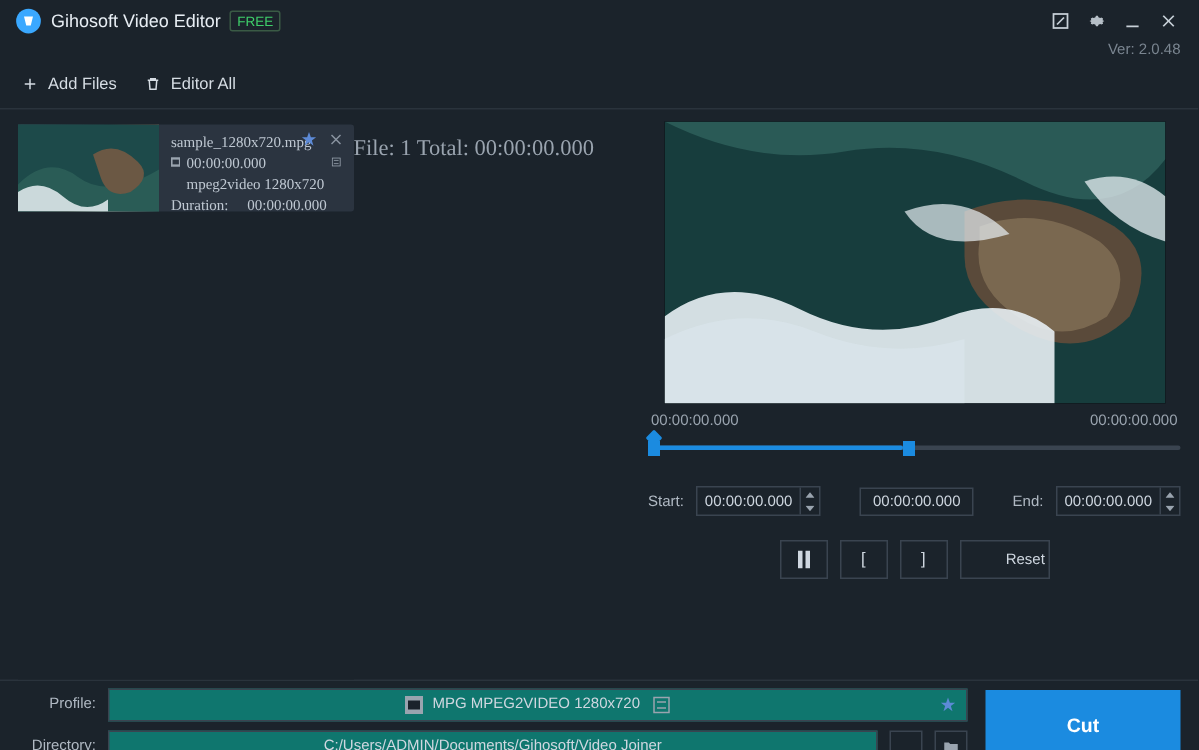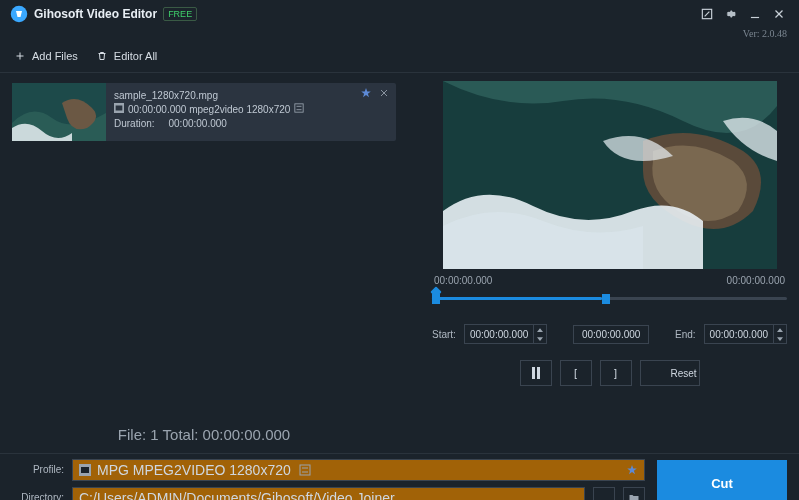--- a/index.html
+++ b/index.html
@@ -12,39 +12,39 @@
   overflow: hidden;
 }
 .titlebar {
   height: 28px;
   display: flex;
   align-items: center;
   padding: 0 8px 0 10px;
   background: #1b232b;
 }
 .logo { width: 18px; height: 18px; margin-right: 6px; }
-.title { color: #e8eef4; font-size: 12px; font-weight: 700; margin-right: 6px; }
+.title { color: #e8eef4; font-size: 12px; font-weight: 400; margin-right: 6px; }
 .free-badge {
   font-size: 9px; color: #3fcf6a; border: 1px solid #3a5a45;
   padding: 1px 4px; border-radius: 2px;
 }
 .spacer { flex: 1; }
 .tb-btn { width: 24px; height: 24px; display: flex; align-items: center; justify-content: center; color: #c8d0d8; cursor: pointer; }
 .tb-btn svg { width: 14px; height: 14px; }
-.version-row { display: flex; justify-content: flex-end; padding: 0 12px; font-size: 10px; color: #7a8590; font-family: Liberation Serif, serif; }
+.version-row { display: flex; justify-content: flex-end; padding: 0 12px; font-size: 10px; color: #7a8590; }
 .toolbar {
   height: 34px; display: flex; align-items: center; padding: 0 14px;
   border-bottom: 1px solid #2a333c;
 }
 .tbtn { display: flex; gap: 6px; color: #d6dde4; cursor: pointer; margin-right: 18px; font-size: 11px; }
 .tbtn svg { width: 12px; height: 12px; }
 .main { display: flex; height: 380px; }
 .left {
   width: 404px; padding: 10px 8px 0 12px;
-  display: flex; flex-direction: column;
+  display: flex; flex-direction: row; font-family: Liberation Serif, serif;
 }
 .filelist { flex: 1; background: #1b232b; }
 .file-item {
   display: flex; background: #2b3440; border-radius: 2px;
   height: 58px; position: relative;
 }
 .thumb {
   width: 94px; height: 58px; flex-shrink: 0;
   background: linear-gradient(135deg, #2a5a5a 0%, #183838 40%, #5a4a3a 60%, #e8e0d8 75%, #2a4a4a 100%);
   position: relative;
@@ -91,22 +91,22 @@
 .bottom {
   height: 60px; padding: 6px 12px;
   border-top: 1px solid #2a333c;
   display: flex; gap: 12px;
 }
 .bottom-left { flex: 1; display: flex; flex-direction: column; gap: 6px; justify-content: center; }
 .brow { display: flex; align-items: center; gap: 8px; }
 .blabel { width: 52px; font-size: 10px; color: #b0b9c3; text-align: right; }
 .btext {
   flex: 1; border: 1px solid #3a4450; height: 22px;
-  display: flex; align-items: center; padding: 0 6px; font-size: 14px;
-  color: #cfd7e0; background: #a16207; position: relative;
+  display: flex; align-items: center; padding: 0 6px; font-size: 10px;
+  color: #cfd7e0; background: #0f766e; position: relative; justify-content: center;
 }
 .btext .star { position: absolute; right: 6px; color: #5d8ad6; }
 .bicon { width: 22px; height: 22px; border: 1px solid #3a4450; display: flex; align-items: center; justify-content: center; cursor: pointer; }
 .bicon svg { width: 12px; height: 12px; color: #9aa4af; }
 .cut-btn {
   width: 130px; background: #1b8be0; color: #fff;
   display: flex; align-items: center; justify-content: center;
   font-size: 13px; font-weight: 600; cursor: pointer;
 }
 </style>

